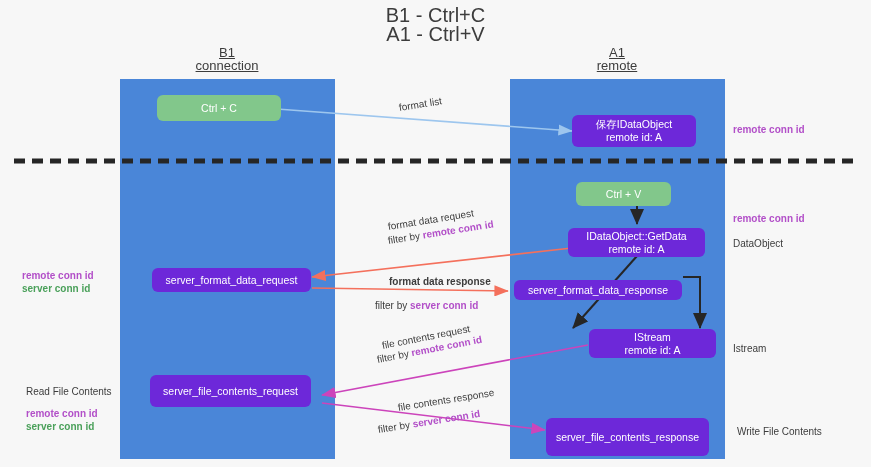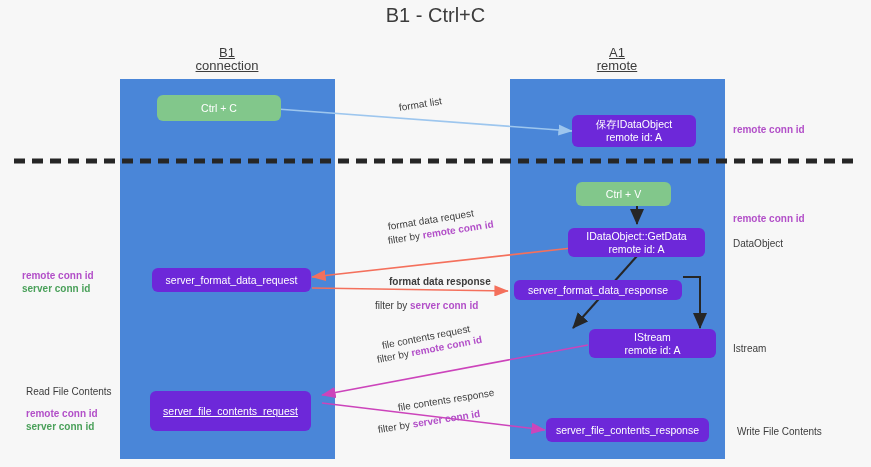--- a/index.html
+++ b/index.html
@@ -51,20 +51,21 @@
 </head>
 <body>
 
 <div id="stage">
 
   <div class="lane" style="left:120px;top:79px;width:215px;height:380px;"></div>
   <div class="lane" style="left:510px;top:79px;width:215px;height:380px;"></div>
 
   <div class="title">
     <div>B1 - Ctrl+C</div>
+    <div>A1 - Ctrl+V</div>
   </div>
 
   <div class="colhead" style="left:137px;top:46px;">
     <div>B1</div>
     <div>connection</div>
   </div>
   <div class="colhead" style="left:527px;top:46px;">
     <div>A1</div>
     <div>remote</div>
   </div>
@@ -128,25 +129,25 @@
 
   <div class="node orange" style="left:514px;top:280px;width:168px;height:20px;">
     <span>server_format_data_response</span>
   </div>
 
   <div class="node orange" style="left:589px;top:329px;width:127px;height:29px;">
     <span>IStream</span>
     <span class="l2">remote id: A</span>
   </div>
 
-  <div class="node orange" style="left:150px;top:391px;width:161px;height:40px;text-decoration:underline;">
+  <div class="node orange" style="left:150px;top:375px;width:161px;height:32px;">
     <span>server_file_contents_request</span>
   </div>
 
-  <div class="node orange" style="left:546px;top:418px;width:163px;height:24px;">
+  <div class="node orange" style="left:546px;top:418px;width:163px;height:38px;">
     <span>server_file_contents_response</span>
   </div>
 
   <div class="txt rot-a" style="left:399px;top:101px;">
     <span>format list</span>
   </div>
 
   <div class="txt rot-a" style="left:388px;top:220px;">
     <span>format data request</span>
   </div>

